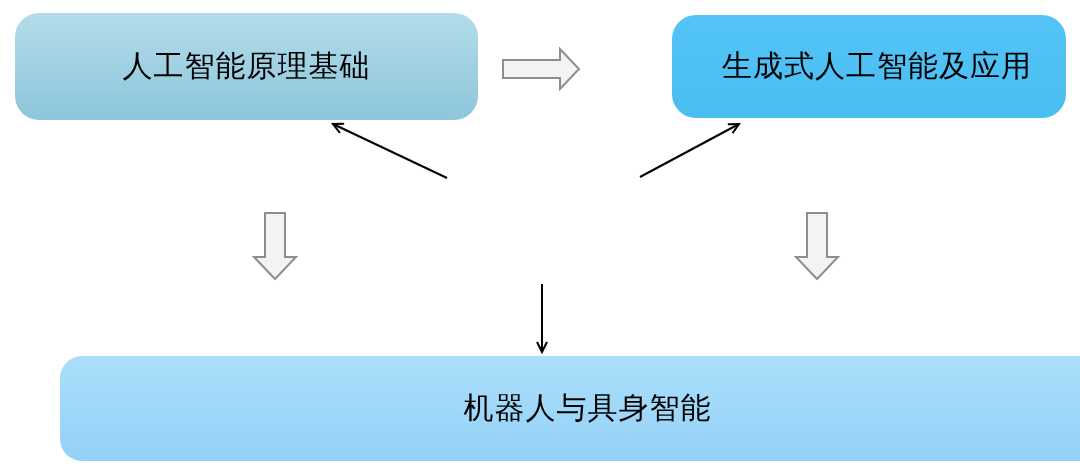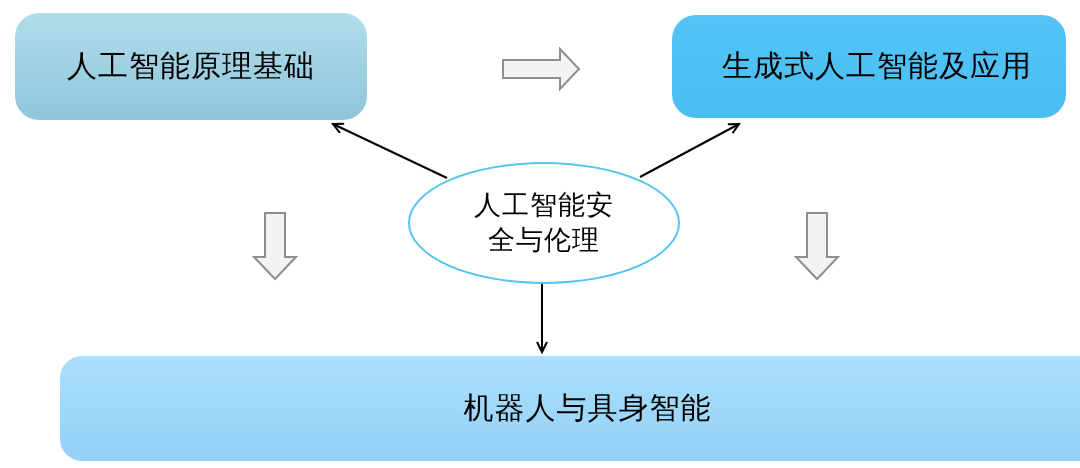--- a/index.html
+++ b/index.html
@@ -22,21 +22,21 @@
     justify-content: center;
     text-align: center;
     color: #000000;
     font-weight: 500;
     letter-spacing: 1px;
     z-index: 2;
     box-sizing: border-box;
   }
   .node-principles {
     left: 15px; top: 13px;
-    width: 352px; height: 107px;
+    width: 463px; height: 107px;
     border-radius: 24px;
     background: linear-gradient(180deg, var(--principles-top), var(--principles-bottom));
     font-size: 30px;
   }
   .node-generative {
     left: 672px; top: 15px;
     width: 394px; height: 103px;
     border-radius: 24px;
     background: linear-gradient(180deg, var(--generative-top), var(--generative-bottom));
     font-size: 30px;
@@ -90,26 +90,20 @@
 <div class="canvas">
 
   <div class="node node-principles">
     <span>人工智能原理基础</span>
   </div>
 
   <div class="node node-generative">
     <span>生成式人工智能及应用</span>
   </div>
 
-  <div class="node node-ethics">
-    <span>
-      <span>人工智能安</span><br>
-      <span>全与伦理</span>
-    </span>
-  </div>
 
   <div class="node node-robotics">
     <span>机器人与具身智能</span>
   </div>
 
   <svg class="overlay" viewBox="0 0 1080 468" xmlns="http://www.w3.org/2000/svg">
     <defs>
       <marker id="open-arrow" markerUnits="userSpaceOnUse" markerWidth="16" markerHeight="16" refX="12" refY="7" orient="auto">
         <path class="connector-head" d="M2,2 L12,7 L2,12"></path>
       </marker>

